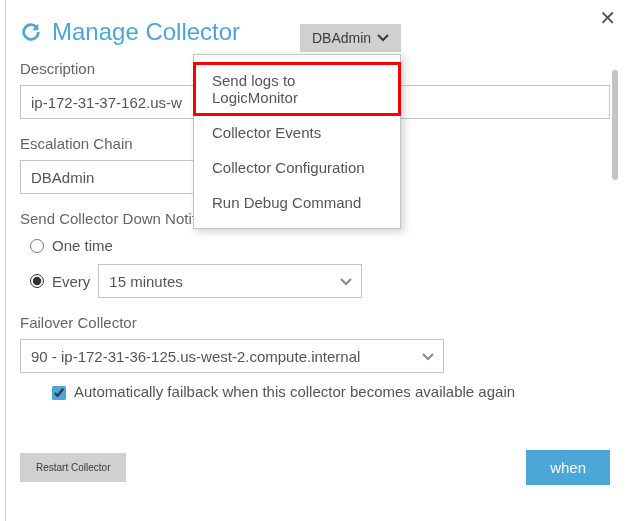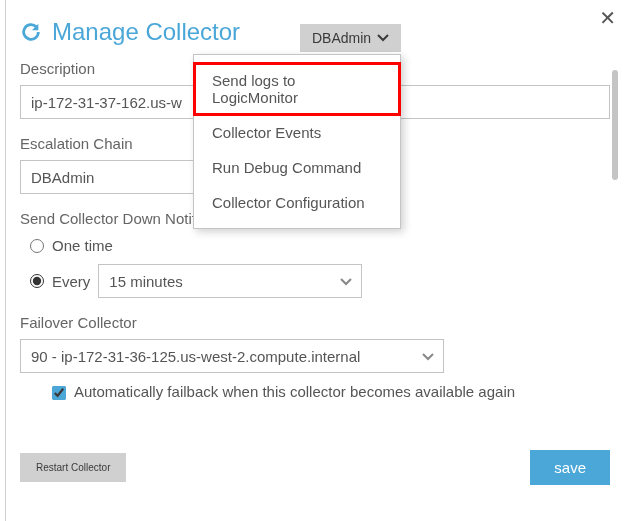--- a/index.html
+++ b/index.html
@@ -60,22 +60,22 @@
   <div class="support-wrap">
     <button class="support-btn">
       <span>DBAdmin</span>
       <svg class="chev-svg" viewBox="0 0 12 8">
         <path fill="none" stroke="#3a3a3a" stroke-width="2" d="M1 1l5 5 5-5"></path>
       </svg>
     </button>
     <div class="support-menu">
       <div class="menu-item hl">Send logs to LogicMonitor</div>
       <div class="menu-item">Collector Events</div>
+      <div class="menu-item">Collector Configuration</div>
       <div class="menu-item">Run Debug Command</div>
-      <div class="menu-item">Collector Configuration</div>
     </div>
   </div>
 
   <div class="field-group">
     <label class="label">Description</label>
     <input type="text" class="text-input" value="ip-172-31-37-162.us-w" style="">
   </div>
 
   <div class="field-group">
     <label class="label">Escalation Chain</label>
@@ -117,16 +117,16 @@
       </span>
     </span>
     <div class="checkbox-row">
       <input type="checkbox" checked="" style="">
       <span class="radio-label">Automatically failback when this collector becomes available again</span>
     </div>
   </div>
 
   <div class="footer">
     <button class="restart-btn">Restart Collector</button>
-    <button class="save-btn">save</button>
+    <button class="save-btn">when</button>
   </div>
 
 </div>
 
 </body></html>

